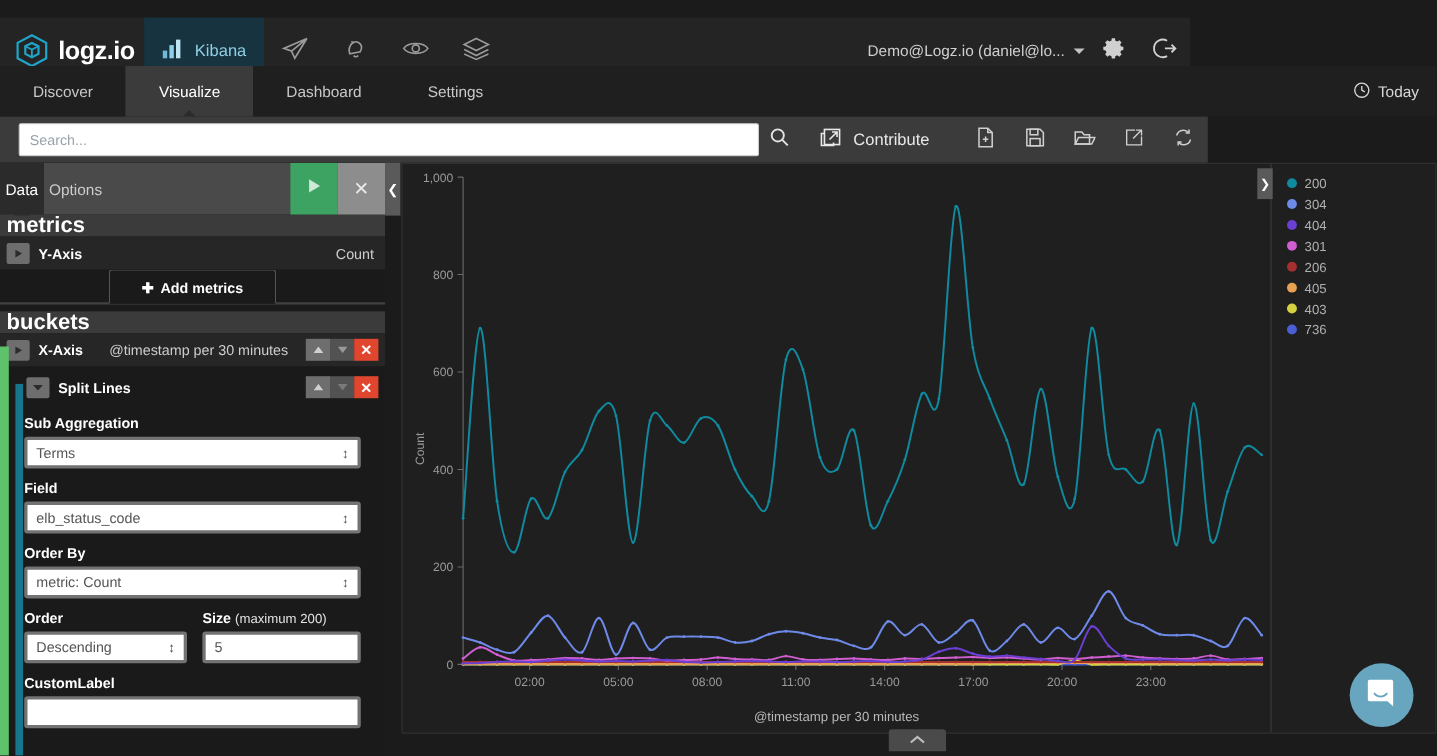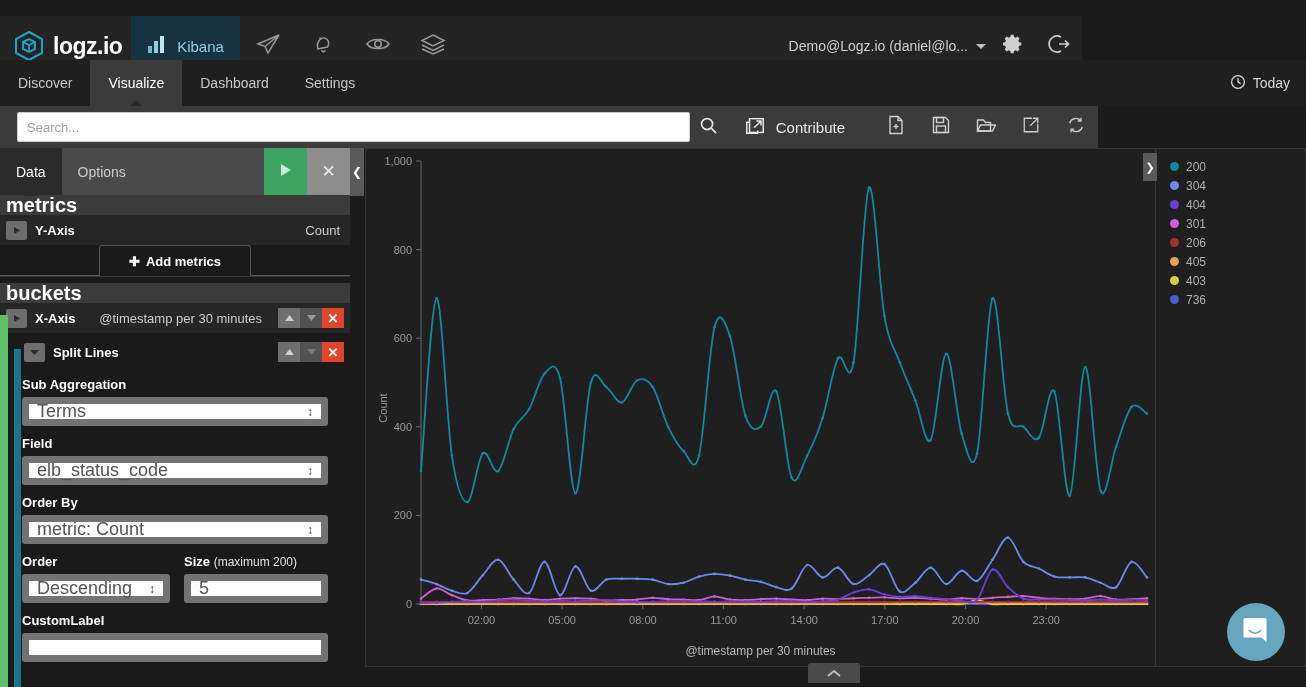--- a/index.html
+++ b/index.html
@@ -31,21 +31,21 @@
   .user-cell { display: flex; align-items: center; color: #cfcfcf; font-size: 14px; gap: 8px; padding-right: 4px; cursor: pointer; }
   .caret-dn { width: 0; height: 0; border-left: 5px solid transparent; border-right: 5px solid transparent; border-top: 5px solid #c2c2c2; }
   .icon-btn-top { width: 46px; display: flex; align-items: center; justify-content: center; color: #d0d0d0; cursor: pointer; }
 
   
   .tabbar {
     position: absolute; top: 60px; left: 0; width: 1306px; height: 46px;
     background: #1f1f1f; display: flex; align-items: stretch;
   }
   .tab {
-    display: flex; align-items: center; padding: 0 18px; font-size: 14px;
+    display: flex; align-items: center; padding: 0 30px; font-size: 14px;
     color: #c8c8c8; cursor: pointer; position: relative;
   }
   .tab.active { background: #3b3b3b; color: #ffffff; }
   .tab.active::after {
     content: ""; position: absolute; bottom: -1px; left: 50%; margin-left: -7px;
     border-left: 7px solid transparent; border-right: 7px solid transparent;
     border-bottom: 7px solid #2b2b2b;
   }
   .tabbar-spacer { flex: 1; }
   .today-cell { display: flex; align-items: center; gap: 7px; padding-right: 16px; color: #d8d8d8; font-size: 14px; cursor: pointer; }
@@ -72,21 +72,21 @@
   .tool-icons { display: flex; align-items: center; margin-left: 28px; }
   .tool-icon { width: 45px; height: 32px; display: flex; align-items: center; justify-content: center; color: #cfcfcf; cursor: pointer; }
 
   
   .editor {
     position: absolute; top: 148px; left: 0; width: 350px; height: 539px;
     background: #1a1a1a; overflow: hidden;
   }
   .editor-tabs { display: flex; height: 47px; background: #4a4a4a; align-items: stretch; }
   .etab {
-    display: flex; align-items: center; padding: 0 16px; font-size: 14px;
+    display: flex; align-items: center; padding: 0 5px; font-size: 14px;
     color: #cccccc; cursor: pointer; position: relative;
   }
   .etab.active { background: #2b2b2b; color: #ffffff; }
   .etab.active::after {
     content: ""; position: absolute; bottom: -1px; left: 50%; margin-left: -7px;
     border-left: 7px solid transparent; border-right: 7px solid transparent;
     border-bottom: 7px solid #2b2b2b;
   }
   .etab-spacer { flex: 1; }
   .btn-apply { width: 43px; background: #3da363; display: flex; align-items: center; justify-content: center; cursor: pointer; }
@@ -118,22 +118,22 @@
   .add-metrics-btn {
     width: 152px; border: 1px solid #555; border-bottom: none; border-radius: 3px 3px 0 0;
     display: flex; align-items: center; justify-content: center; gap: 6px;
     color: #ffffff; font-size: 13px; font-weight: bold; cursor: pointer; background: #1a1a1a;
   }
 
   .field-group { padding: 10px 22px 0 22px; }
   .field-label { color: #ffffff; font-size: 13px; font-weight: bold; margin-bottom: 5px; }
   .field-label .sub { font-weight: normal; font-size: 12px; color: #e2e2e2; }
   .sel, .txt {
-    width: 100%; height: 29px; background: #ffffff; border: 7px solid #737373; border-radius: 3px;
-    color: #555555; font-size: 18px; padding: 0 8px; font-family: "Liberation Sans", sans-serif;
+    width: 100%; height: 29px; background: #ffffff; border: 3px solid #737373; border-radius: 3px;
+    color: #555555; font-size: 13px; padding: 0 8px; font-family: "Liberation Sans", sans-serif;
     display: flex; align-items: center; position: relative;
   }
   .sel::after {
     content: "\2195"; position: absolute; right: 8px; color: #444; font-size: 12px;
   }
   .two-col { display: flex; gap: 14px; padding: 10px 22px 0 22px; }
   .two-col .col-a { width: 148px; }
   .two-col .col-b { flex: 1; }
 
   .edge-green { position: absolute; left: 0; top: 167px; width: 8px; height: 372px; background: #5ec26a; }

